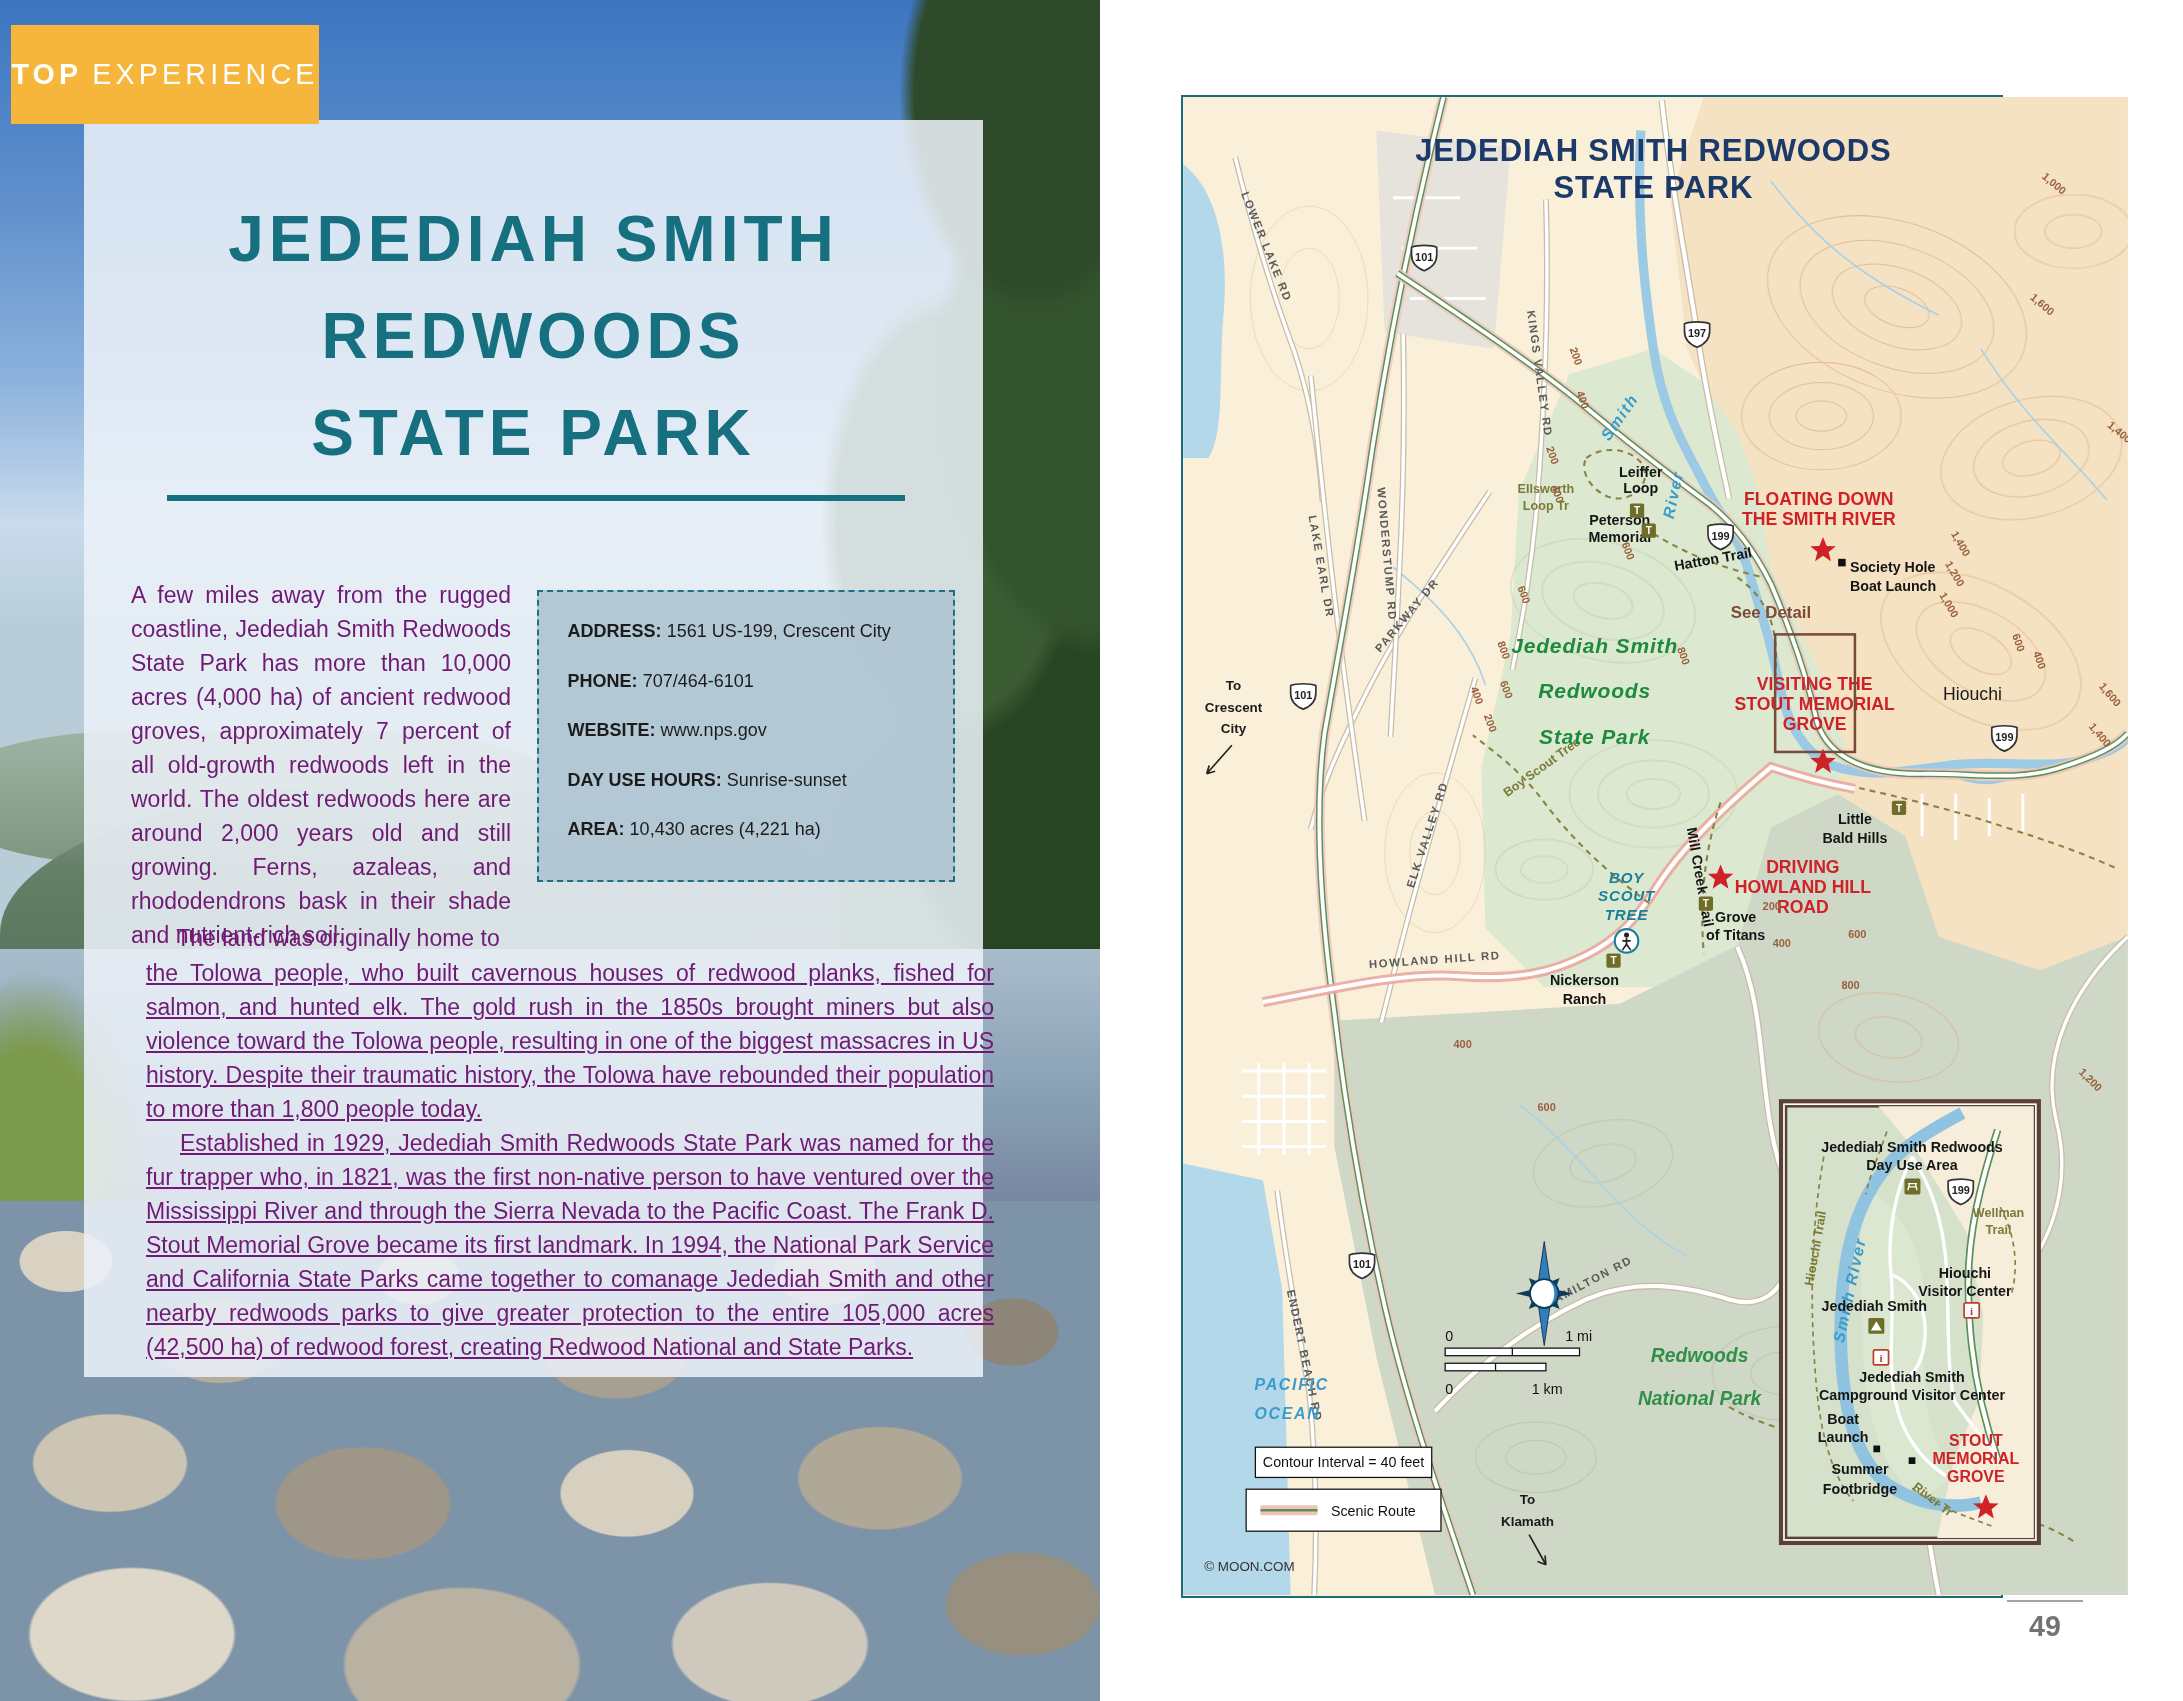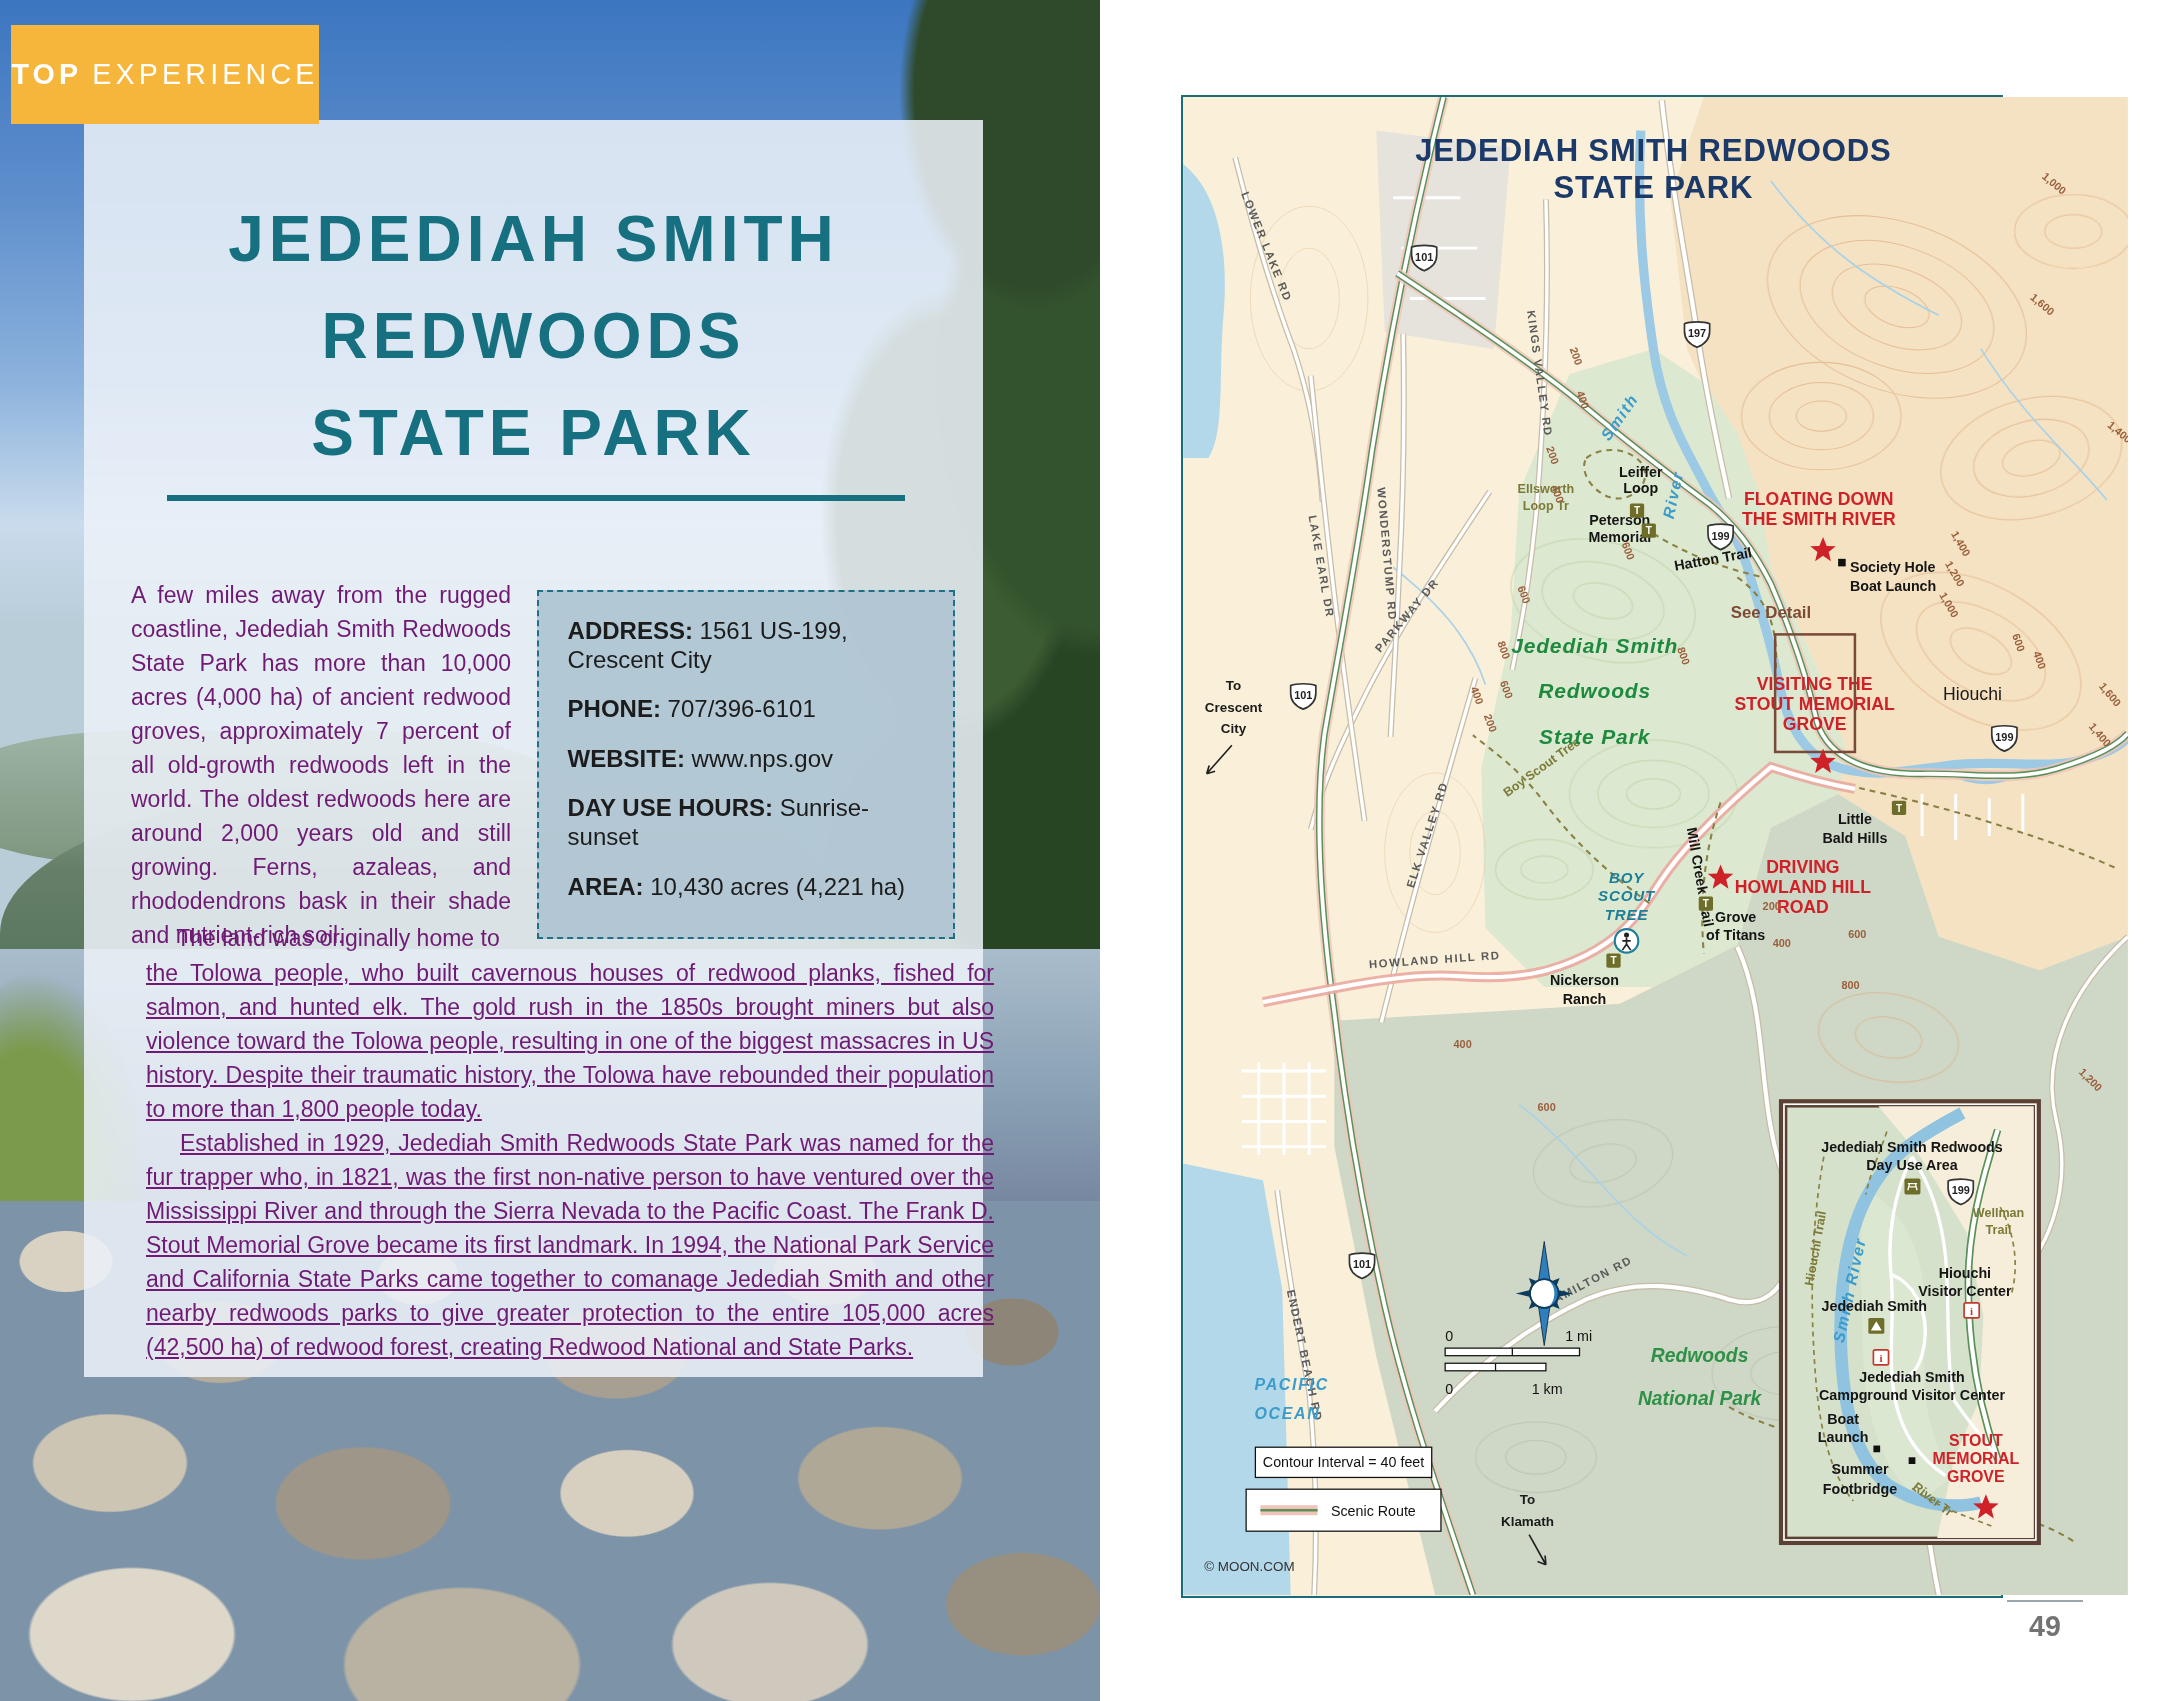--- a/index.html
+++ b/index.html
@@ -53,21 +53,21 @@
     color:#17707f;font-weight:700;font-size:64px;line-height:97px;letter-spacing:5px;}
   .title-rule{position:absolute;left:83px;top:375px;width:738px;height:5.9px;background:#17707f;
     box-shadow:0 0 0 0 #17707f;}
   .body-text{color:#701a75;font-size:23px;line-height:34px;text-align:justify;}
   .col-narrow{position:absolute;left:47px;top:458px;width:380px;}
   .lead-line{position:absolute;left:47px;top:801px;width:380px;text-indent:34px;text-align:center;}
   .col-full{position:absolute;left:62px;top:836px;width:848px;text-decoration:underline;}
   .para3{text-indent:34px;margin-top:0;}
   .infobox{position:absolute;left:453px;top:470px;width:418px;box-sizing:border-box;
     background:rgba(175,196,209,0.92);border:2.5px dashed #1f6f86;padding:25px 22px 15px 28.6px;}
-  .infobox .row{font-size:24px;line-height:28.6px;color:#1c1c1c;margin-bottom:21px;}
+  .infobox .row{font-size:18px;line-height:28.6px;color:#1c1c1c;margin-bottom:21px;}
   .infobox .lbl{font-weight:700;}
 
   
   .map-frame{position:absolute;left:1181px;top:95px;width:822px;height:1503px;
     border:2.5px solid #1a6b7c;box-sizing:border-box;background:#faf0d9;}
   svg text{font-family:"Liberation Sans",sans-serif;}
   .map-title{font-size:37px;font-weight:700;fill:#1c3a69;letter-spacing:1px;}
   .ml-road{font-size:13.5px;font-weight:700;fill:#5a5a5a;letter-spacing:2px;}
   .ml-water{font-size:19px;font-weight:700;font-style:italic;fill:#3b9ccc;letter-spacing:2px;}
   .ml-red{font-size:21px;font-weight:700;fill:#cf2128;}
@@ -112,21 +112,21 @@
 
     <div class="body-text col-narrow">A few miles away from the rugged coastline, Jedediah Smith Redwoods State Park has more than 10,000 acres (4,000 ha) of ancient redwood groves, approximately 7 percent of all old-growth redwoods left in the world. The oldest redwoods here are around 2,000 years old and still growing. Ferns, azaleas, and rhododendrons bask in their shade and nutrient-rich soil.</div>
     <div class="body-text lead-line">The land was originally home to</div>
     <div class="body-text col-full">
       <span>the Tolowa people, who built cavernous houses of redwood planks, fished for salmon, and hunted elk. The gold rush in the 1850s brought miners but also violence toward the Tolowa people, resulting in one of the biggest massacres in US history. Despite their traumatic history, the Tolowa have rebounded their population to more than 1,800 people today.</span>
       <p class="para3">Established in 1929, Jedediah Smith Redwoods State Park was named for the fur trapper who, in 1821, was the first non-native person to have ventured over the Mississippi River and through the Sierra Nevada to the Pacific Coast. The Frank D. Stout Memorial Grove became its first landmark. In 1994, the National Park Service and California State Parks came together to comanage Jedediah Smith and other nearby redwoods parks to give greater protection to the entire 105,000 acres (42,500 ha) of redwood forest, creating Redwood National and State Parks.</p>
     </div>
 
     <div class="infobox">
       <div class="row"><span class="lbl">ADDRESS:</span> <span>1561 US-199, Crescent City</span></div>
-      <div class="row"><span class="lbl">PHONE:</span> <span>707/396-6101</span></div>
+      <div class="row"><span class="lbl">PHONE:</span> <span>707/464-6101</span></div>
       <div class="row"><span class="lbl">WEBSITE:</span> <span>www.nps.gov</span></div>
       <div class="row"><span class="lbl">DAY USE HOURS:</span> <span>Sunrise-sunset</span></div>
       <div class="row"><span class="lbl">AREA:</span> <span>10,430 acres (4,221 ha)</span></div>
     </div>
   </div>
 
   <div class="badge">
     <b>TOP</b>
     <span>EXPERIENCE</span>
   </div>

